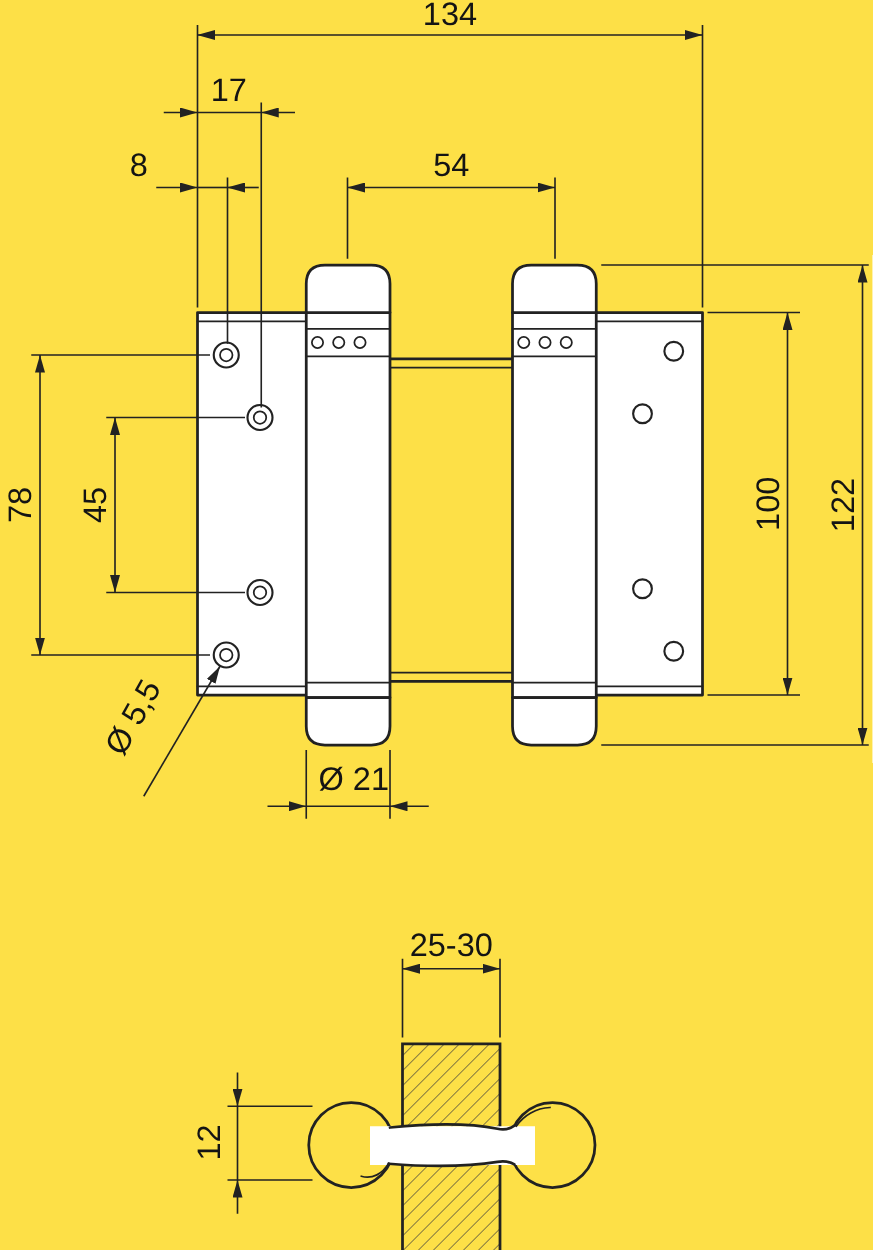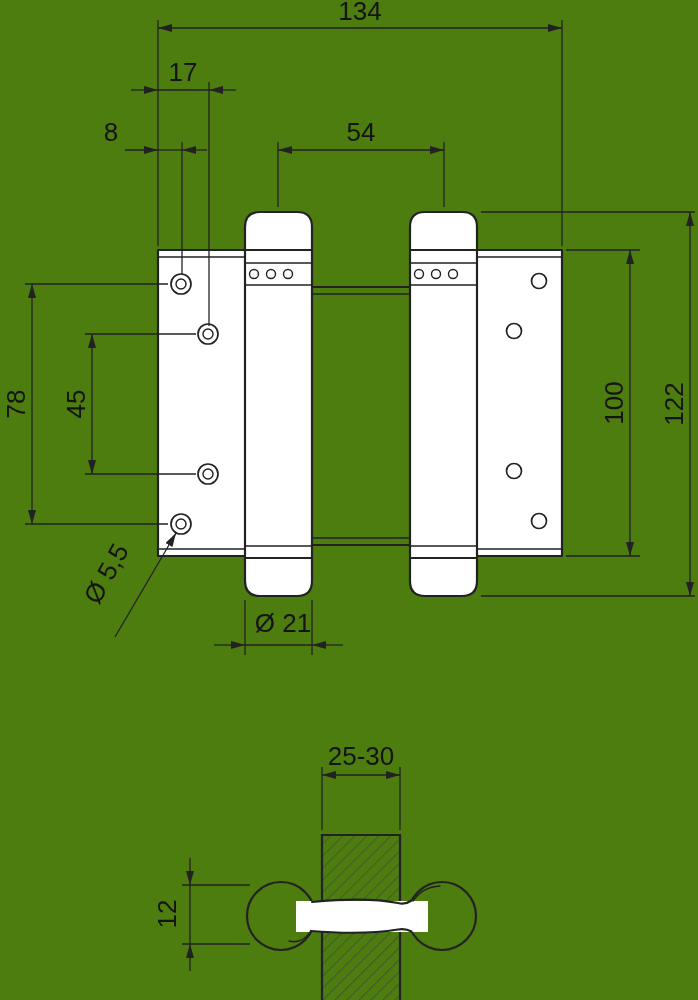--- a/index.html
+++ b/index.html
@@ -1,16 +1,16 @@
 <!DOCTYPE html>
 <html><head>
 <meta charset="utf-8">
 <style>
   html,body{margin:0;padding:0;background:#fff;}
-  .canvas{width:698px;height:1000px;background:#4d7c0f;position:relative;overflow:hidden;}
+  .canvas{width:698px;height:1000px;background:#fde047;position:relative;overflow:hidden;}
   svg{display:block;}
   .part{stroke:#222;stroke-width:2.2;fill:none;stroke-linejoin:round;stroke-linecap:round;}
   .partf{stroke:#222;stroke-width:2.2;fill:#fff;stroke-linejoin:round;}
   .thin{stroke:#222;stroke-width:1.4;fill:none;stroke-linecap:round;}
   .hole{stroke:#222;stroke-width:1.7;fill:#fff;}
   .holein{stroke:#222;stroke-width:1.4;fill:#fff;}
   .dim{stroke:#222;stroke-width:1.3;fill:none;}
   .hatchline{stroke:#3a3a3a;stroke-width:1;}
   text{font-family:"Liberation Sans","DejaVu Sans",sans-serif;font-size:26px;fill:#141414;}
 </style>

